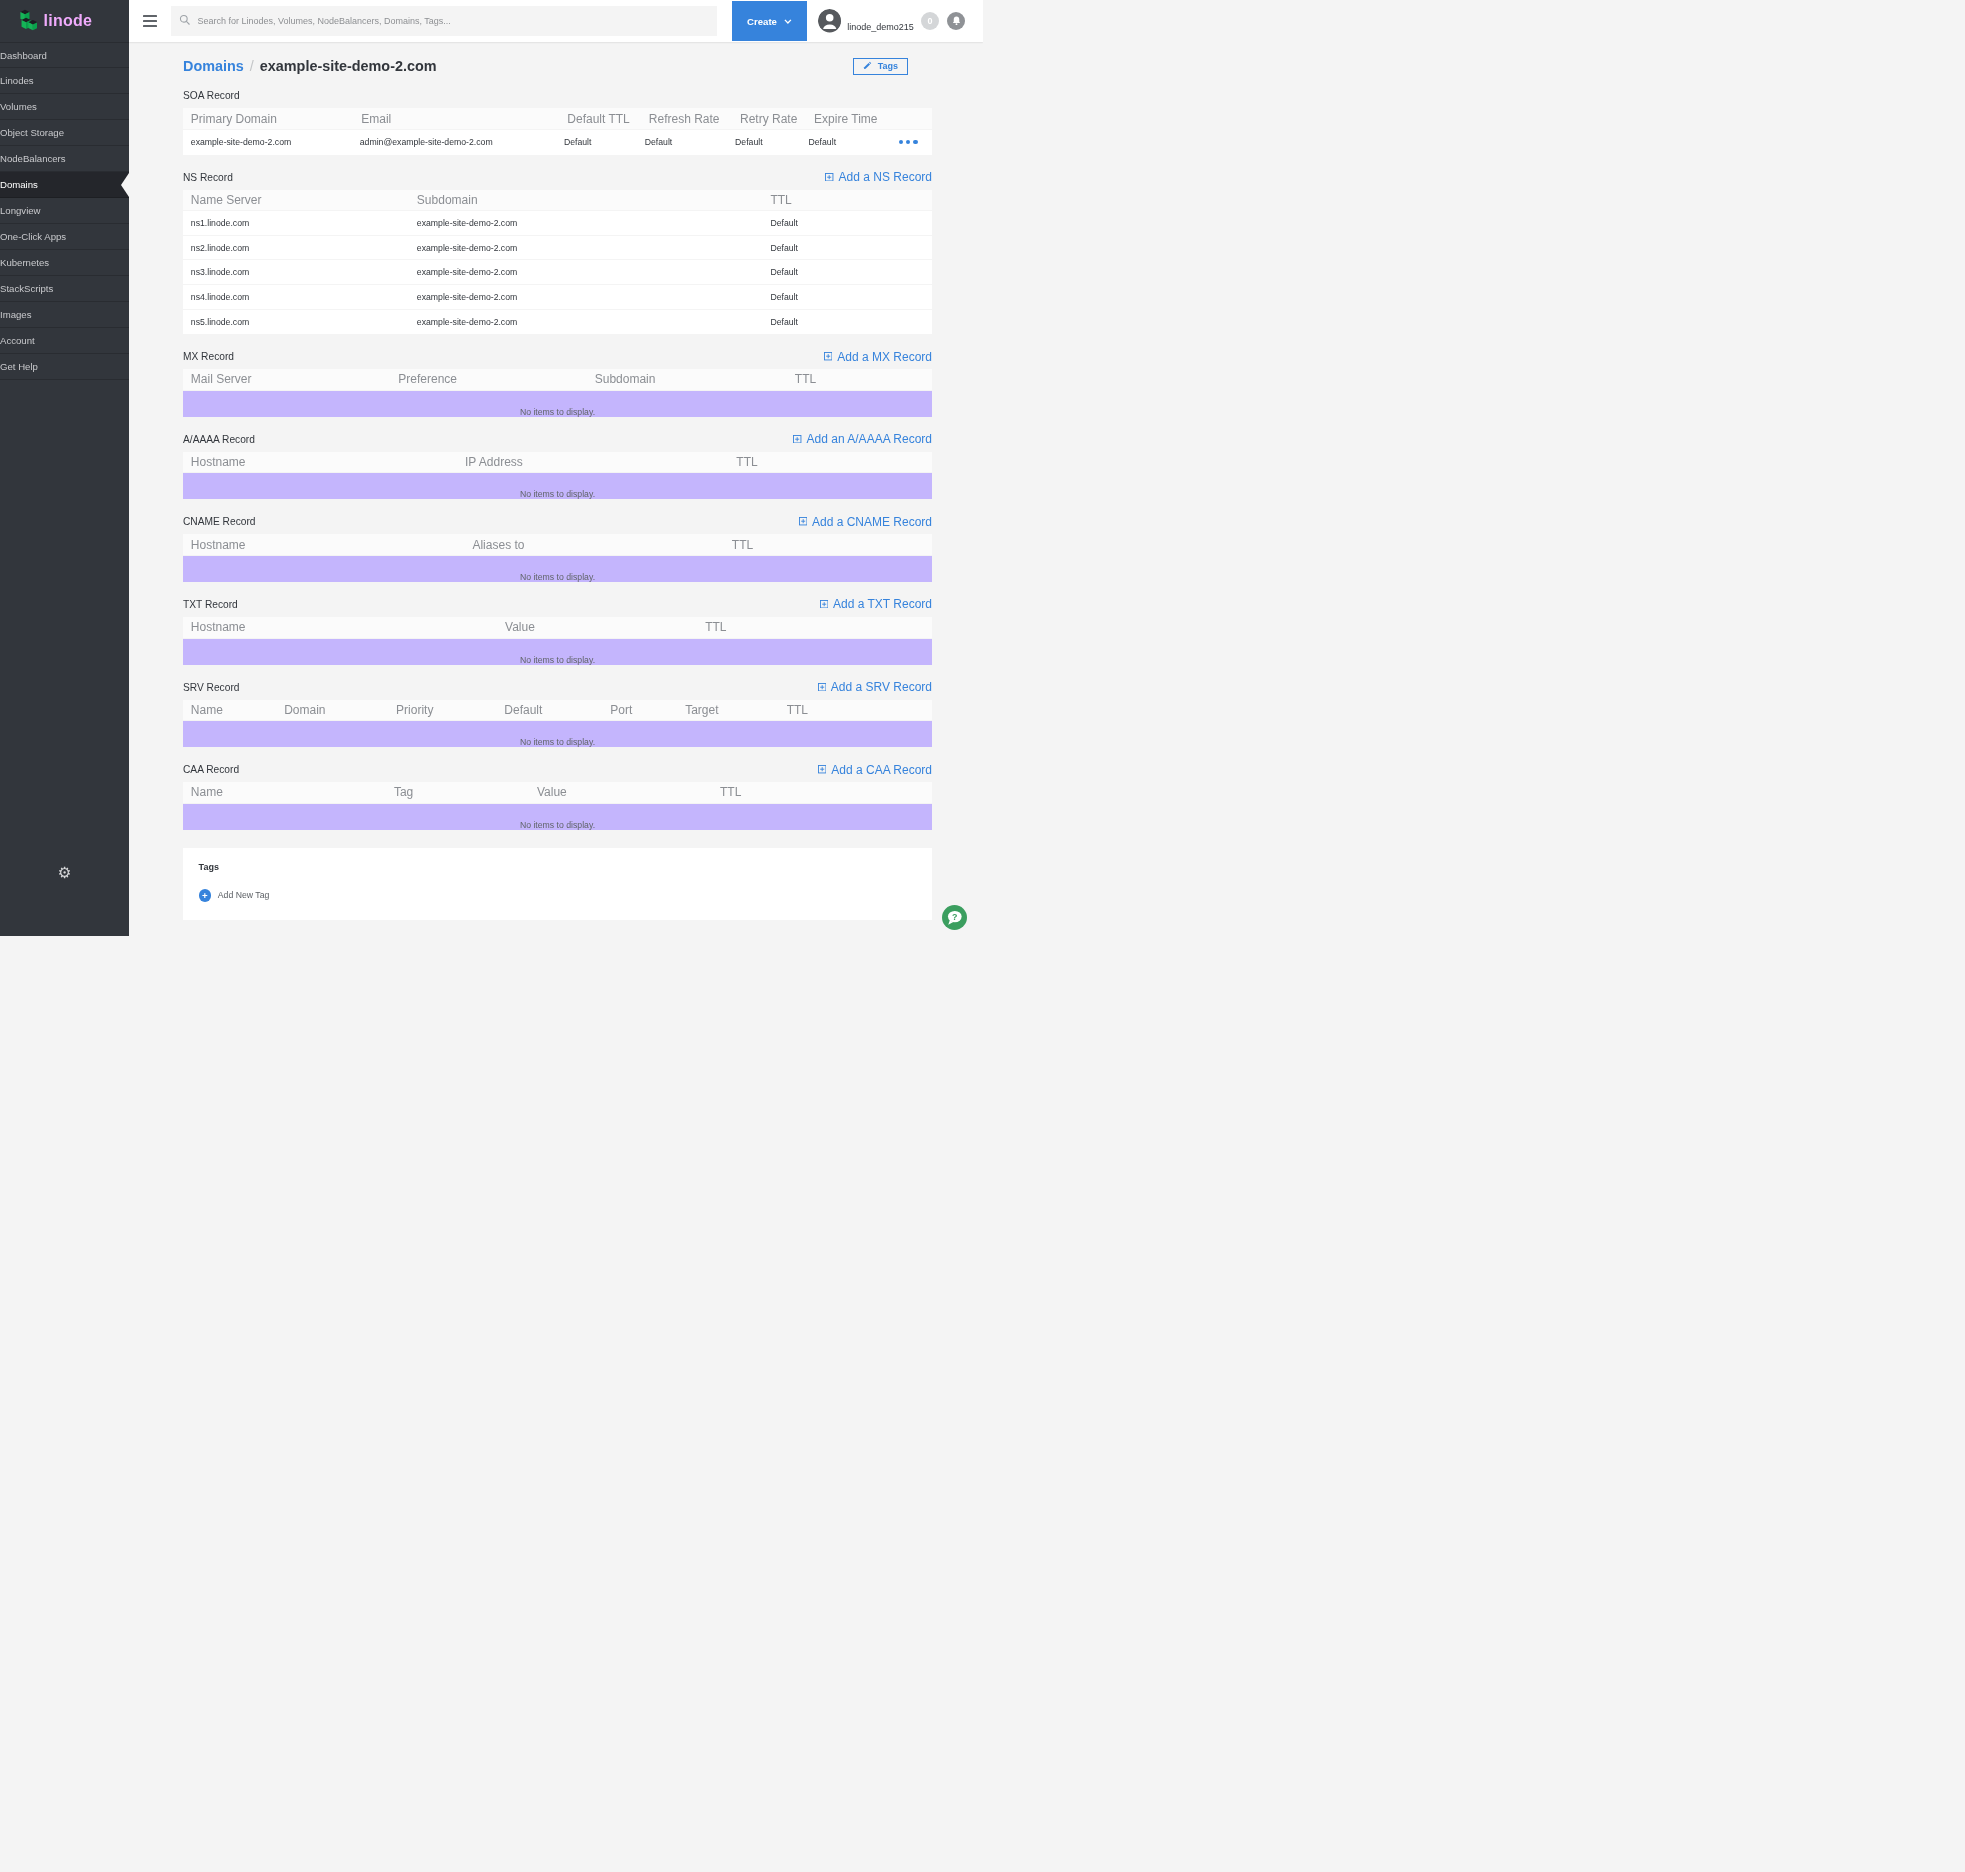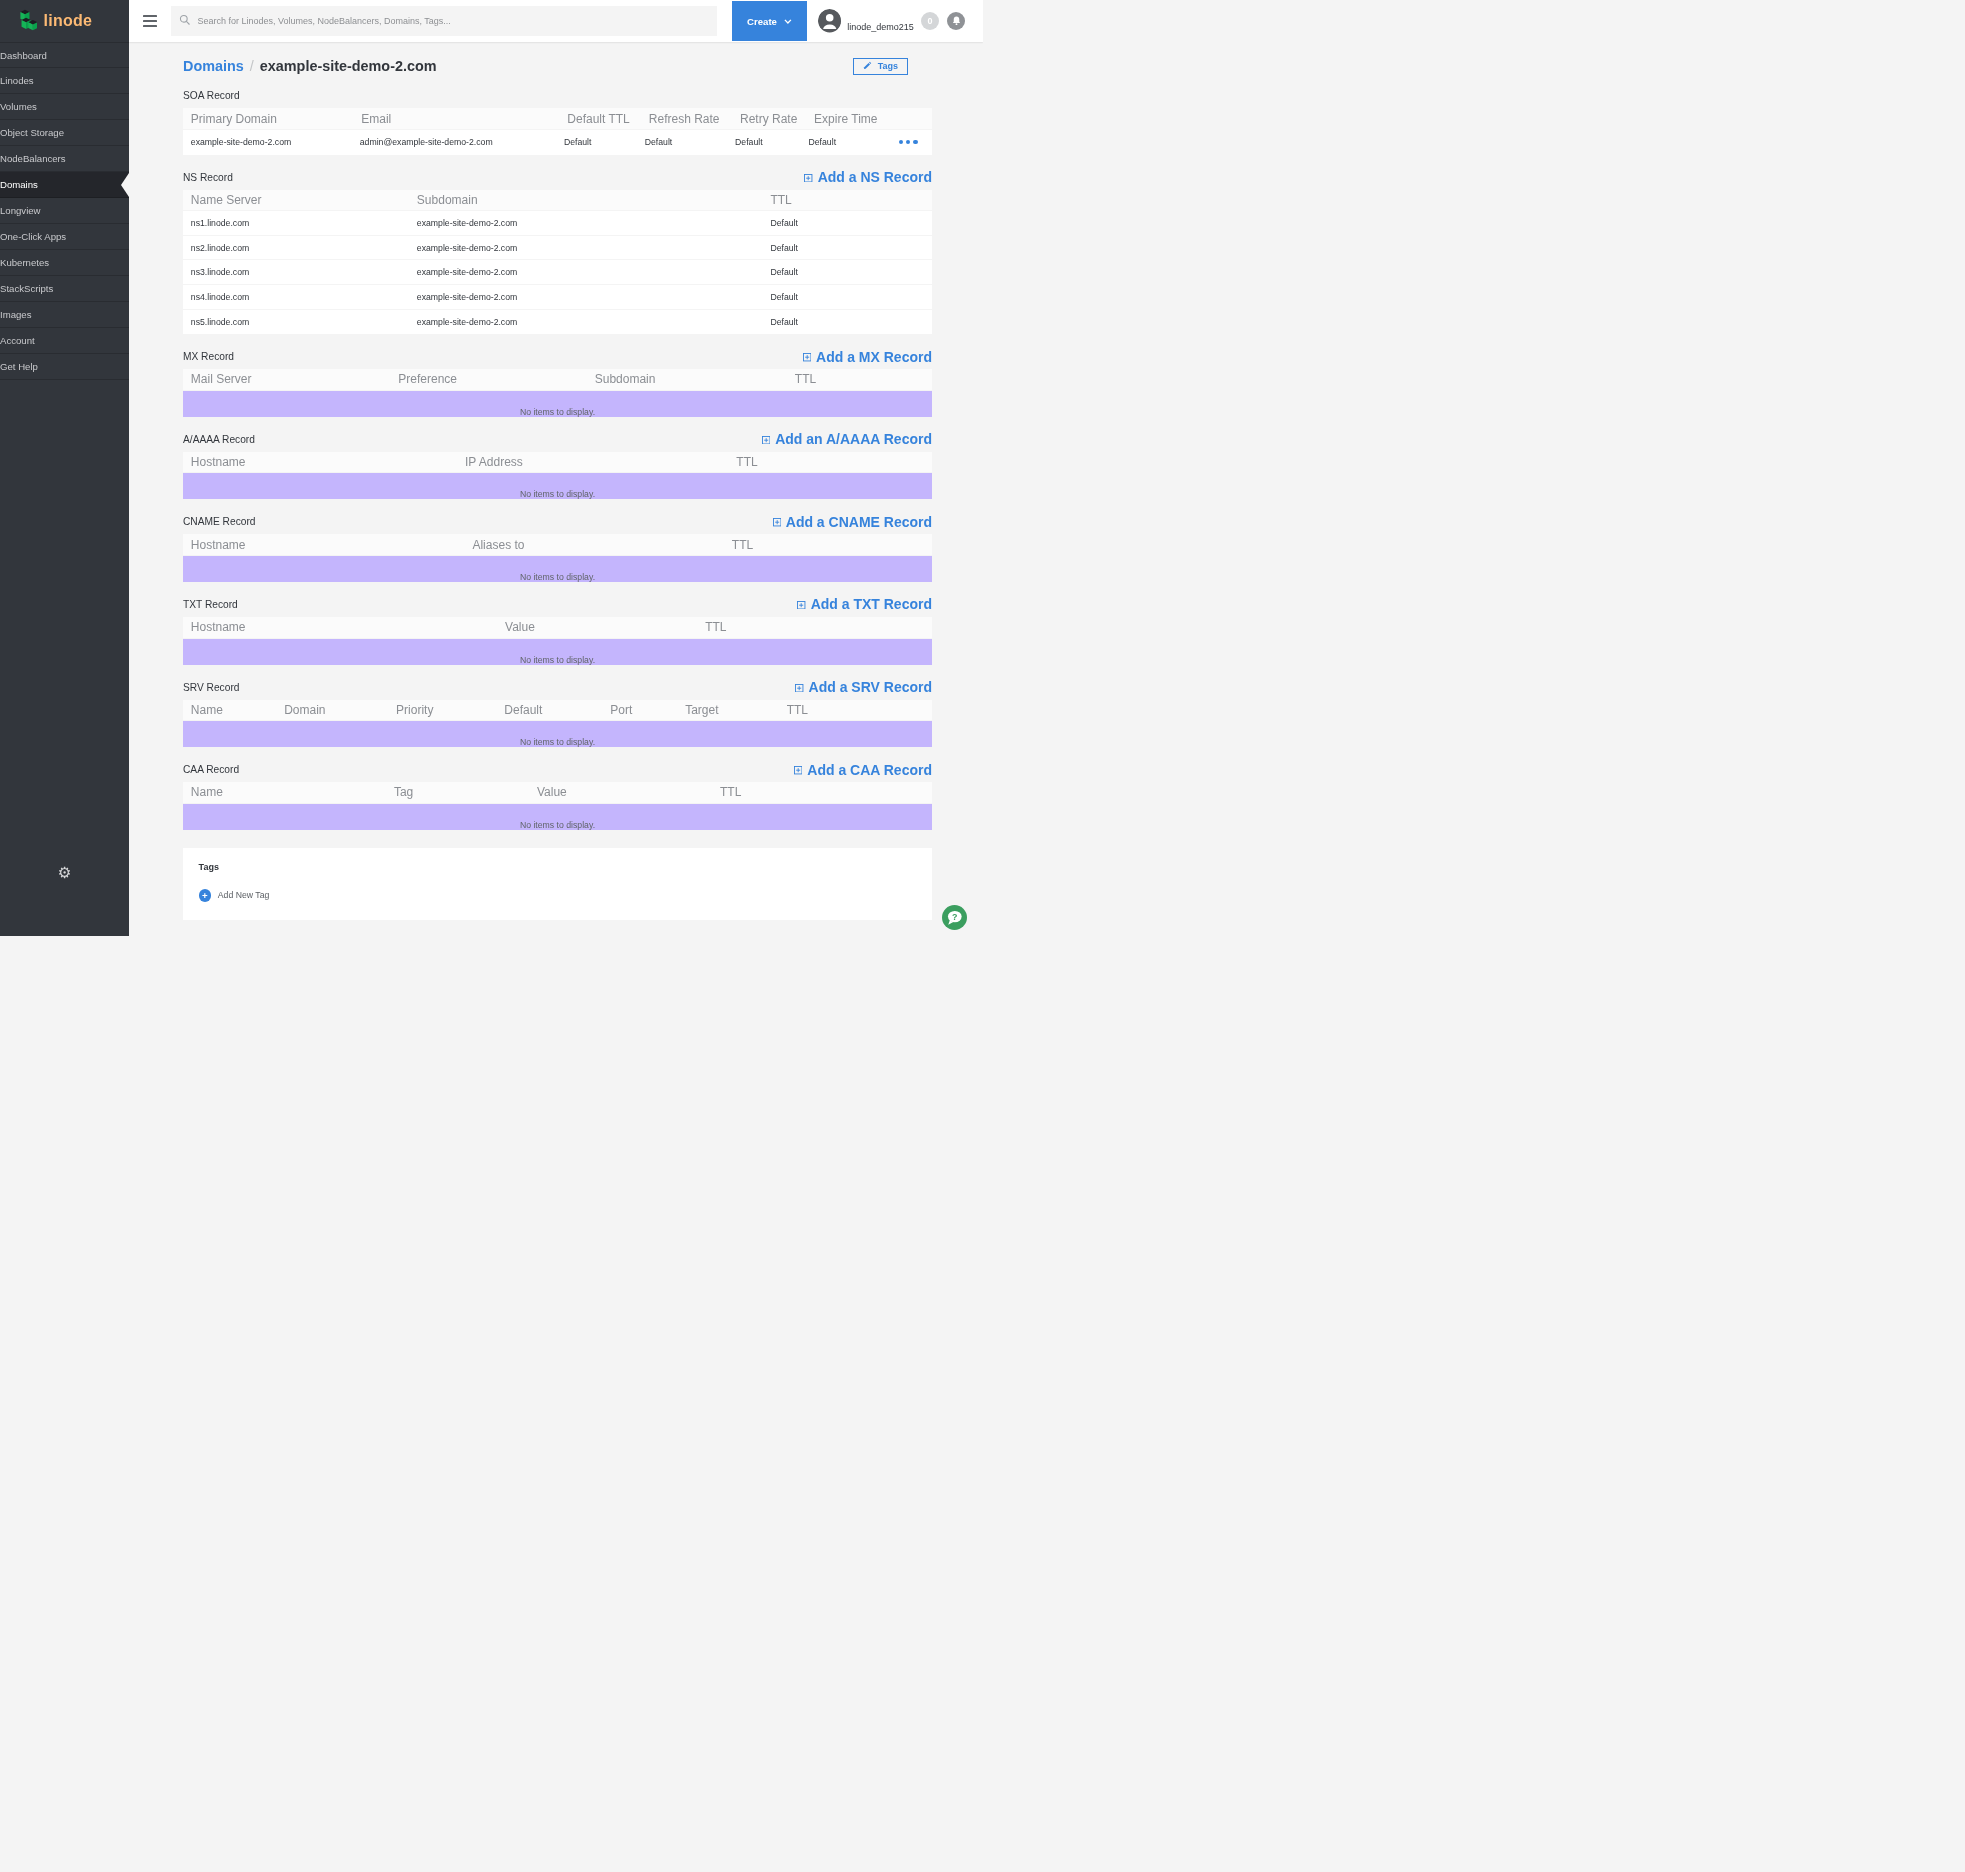--- a/index.html
+++ b/index.html
@@ -7,21 +7,21 @@
   body {
     font-family:"Liberation Sans","DejaVu Sans",sans-serif;
     background:#f4f4f4; color:#32363c; position:relative; overflow:hidden;
   }
   
   .sidebar {
     position:absolute; left:0; top:0; width:129px; height:936px;
     background:#32363c; z-index:5;
   }
   .logo-row { height:42px; display:flex; align-items:center; padding-left:17px; gap:6px; }
-  .logo-text { color:#fdba74; font-size:16px; font-weight:700; letter-spacing:0.3px; }
+  .logo-text { color:#f0abfc; font-size:16px; font-weight:700; letter-spacing:0.3px; }
   .nav-item {
     position:relative; height:26px; display:flex; align-items:center;
     font-size:9.6px; color:#c9cacd; cursor:pointer;
     border-bottom:0.6px solid rgba(0,0,0,.18);
   }
   .nav-item:first-child { border-top:0.6px solid rgba(0,0,0,.18); }
   .nav-item.active { background:#24262b; color:#ffffff; }
   .nav-item.active::after {
     content:""; position:absolute; right:0; top:50%; transform:translateY(-50%);
     width:0; height:0; border-top:12.6px solid transparent; border-bottom:12.6px solid transparent;
@@ -73,21 +73,21 @@
   .crumb-sep { color:#c4c6c8; font-weight:400; }
   .crumb-current { color:#32363c; font-weight:700; }
   .tags-btn {
     margin-right:24px; height:17.4px; padding:0 9px; background:transparent;
     border:1.2px solid #3683dc; color:#3683dc; font-size:9px; font-weight:700; font-family:inherit;
     display:flex; align-items:center; gap:5.4px; cursor:pointer;
   }
   .section { margin-top:16px; }
   .section-head { display:flex; align-items:center; justify-content:space-between; margin-bottom:6px; height:13px; }
   .section-title { font-size:10.2px; font-weight:400; color:#32363c; }
-  .add-link { display:flex; align-items:flex-end; gap:4.8px; color:#3683dc; font-size:14px; font-weight:700; cursor:pointer; }
+  .add-link { display:flex; align-items:flex-end; gap:4.8px; color:#3683dc; font-size:12px; font-weight:400; cursor:pointer; }
   .tbl { width:100%; }
   .trow { display:flex; align-items:center; padding-left:7.8px; }
   .thead { background:#fbfbfb; height:21.6px; border-bottom:1.2px solid #f4f4f4; }
   .thead .cell { color:#8b8e93; font-size:12px; }
   .tbody-row { background:#fff; height:24.6px; border-bottom:1.2px solid #f4f4f4; }
   .tbody-row:last-child { border-bottom:none; }
   .cell { font-size:8.7px; color:#32363c; white-space:nowrap; overflow:hidden; }
   .empty-row { background:#c4b5fd; height:26px; display:flex; align-items:flex-end; justify-content:center; }
   .empty-row span { color:#606469; font-size:8.7px; }
   .dots-cell { flex:1; display:flex; justify-content:flex-end; padding-right:12px; }

